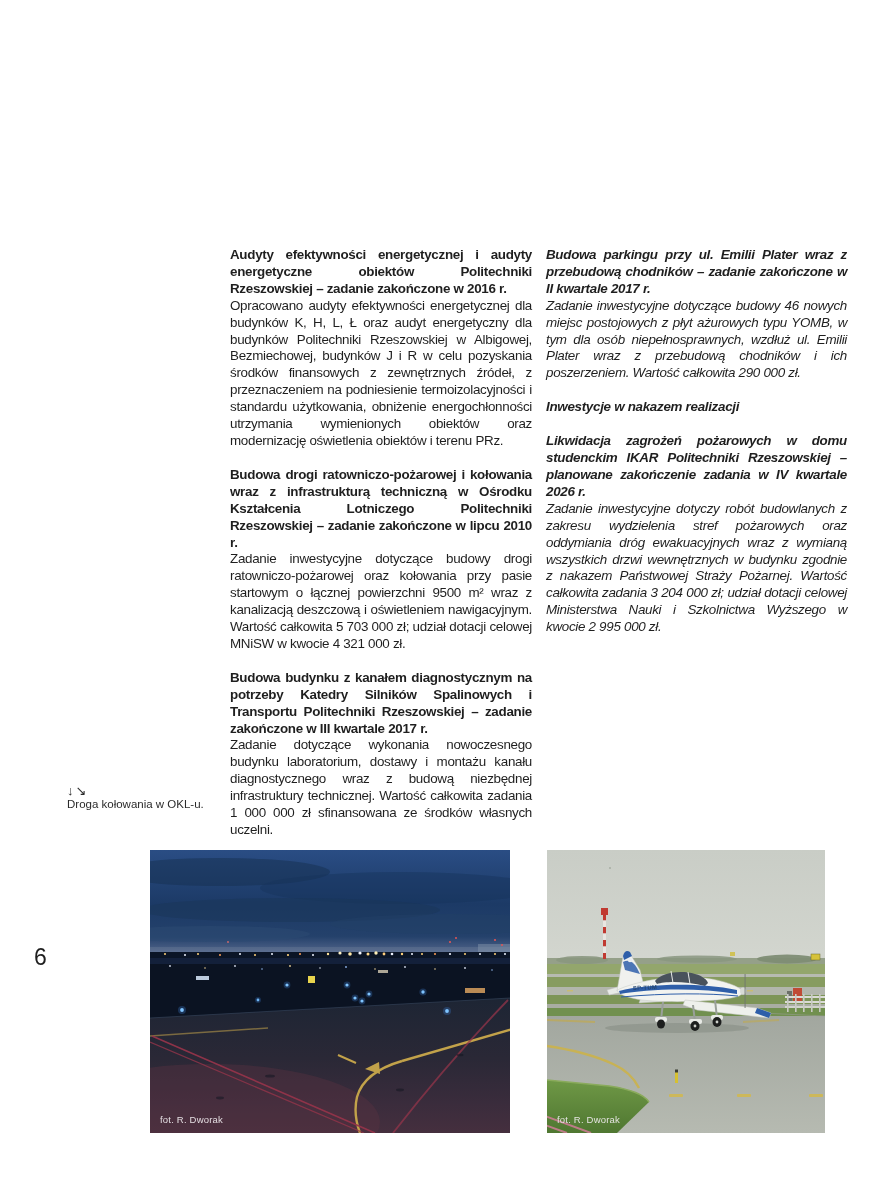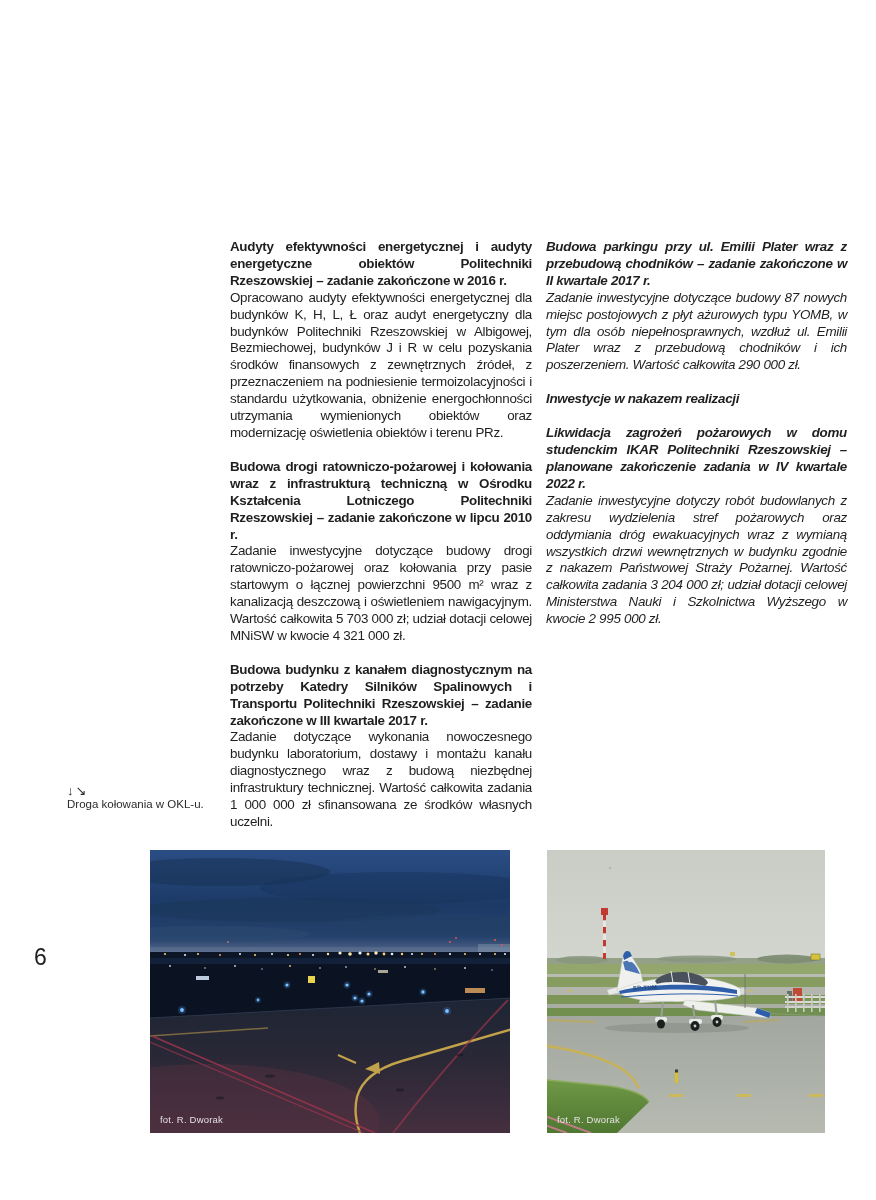--- a/index.html
+++ b/index.html
@@ -16,21 +16,21 @@
   
   .text-col{
     position:absolute;top:239px;width:302px;
     font-size:13.4px;line-height:16.9px;letter-spacing:-0.3px;
     color:#1f1f1f;text-align:justify;
   }
   .col-left{left:230px;}
   .col-right{left:546px;width:301px;font-style:italic;}
   .text-col h3,.text-col p{margin:0;padding:0;font-size:inherit;line-height:inherit;}
   .text-col h3{font-weight:bold;}
-  .section{margin:0 0 17px 0;}
+  .section{margin:8px 0 17px 0;}
   .subheading{font-weight:bold;margin:0 0 17px 0;}
   
   .side-note{
     position:absolute;left:67px;top:784px;
     font-size:11.5px;line-height:15px;color:#2b2b2b;letter-spacing:0;
   }
   .side-note .arrows{font-size:13px;letter-spacing:2px;color:#2b2b2b;line-height:13px;}
   .page-number{
     position:absolute;left:34px;top:944px;
     font-size:23px;color:#1e1e1e;letter-spacing:0;
@@ -69,27 +69,27 @@
     </div>
     <div class="section">
       <h3>Budowa budynku z kanałem diagnostycznym na potrzeby Katedry Silników Spalinowych i Transportu Politechniki Rzeszowskiej – zadanie zakończone w III kwartale 2017 r.</h3>
       <p>Zadanie dotyczące wykonania nowoczesnego budynku laboratorium, dostawy i montażu kanału diagnostycznego wraz z budową niezbędnej infrastruktury technicznej. Wartość całkowita zadania 1 000 000 zł sfinansowana ze środków własnych uczelni.</p>
     </div>
   </section>
 
   <section class="text-col col-right">
     <div class="section">
       <h3>Budowa parkingu przy ul. Emilii Plater wraz z przebudową chodników – zadanie zakończone w II kwartale 2017 r.</h3>
-      <p>Zadanie inwestycyjne dotyczące budowy 87 nowych miejsc postojowych z płyt ażurowych typu YOMB, w tym dla osób niepełnosprawnych, wzdłuż ul. Emilii Plater wraz z przebudową chodników i ich poszerzeniem. Wartość całkowita 290 000 zł.</p>
+      <p>Zadanie inwestycyjne dotyczące budowy 46 nowych miejsc postojowych z płyt ażurowych typu YOMB, w tym dla osób niepełnosprawnych, wzdłuż ul. Emilii Plater wraz z przebudową chodników i ich poszerzeniem. Wartość całkowita 290 000 zł.</p>
     </div>
     <h3 class="subheading">Inwestycje w nakazem realizacji</h3>
     <div class="section">
     </div>
     <div class="section">
-      <h3>Likwidacja zagrożeń pożarowych w domu studenckim IKAR Politechniki Rzeszowskiej – planowane zakończenie zadania w IV kwartale 2022 r.</h3>
+      <h3>Likwidacja zagrożeń pożarowych w domu studenckim IKAR Politechniki Rzeszowskiej – planowane zakończenie zadania w IV kwartale 2026 r.</h3>
       <p>Zadanie inwestycyjne dotyczy robót budowlanych z zakresu wydzielenia stref pożarowych oraz oddymiania dróg ewakuacyjnych wraz z wymianą wszystkich drzwi wewnętrznych w budynku zgodnie z nakazem Państwowej Straży Pożarnej. Wartość całkowita zadania 3 204 000 zł; udział dotacji celowej Ministerstwa Nauki i Szkolnictwa Wyższego w kwocie 2 995 000 zł.</p>
     </div>
   </section>
 
   <figure class="photo photo-left">
     <svg viewBox="0 0 360 283" preserveAspectRatio="none">
       <defs>
         <linearGradient id="sky1" x1="0" y1="0" x2="0" y2="1">
           <stop offset="0" stop-color="#2a4d84"></stop>
           <stop offset="0.5" stop-color="#1c3a66"></stop>

